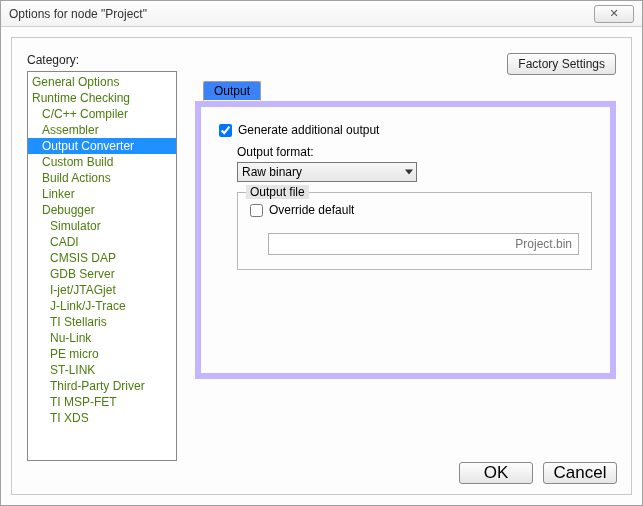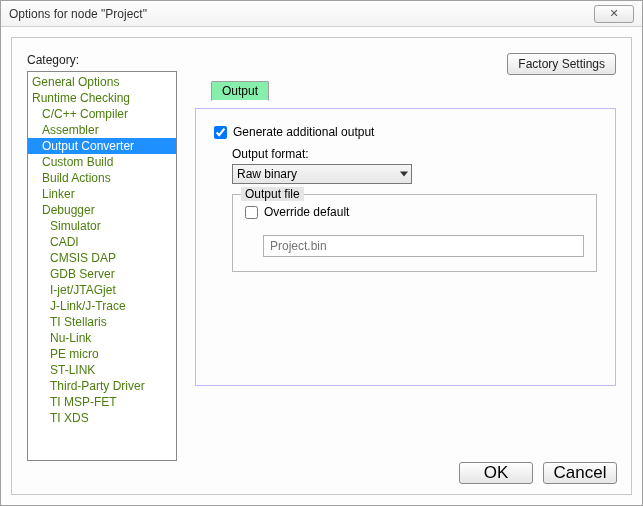--- a/index.html
+++ b/index.html
@@ -72,35 +72,34 @@
   background: linear-gradient(#fefefe,#e6e6e6);
   font-size: 12px; color: #222;
   cursor: pointer;
   margin-left: 48px;
 }
 .tabpanel {
   position: absolute;
   left: 0; right: 0; top: 48px; bottom: 0;
 }
 .tab {
-  position: absolute; top: -20px; left: 16px;
+  position: absolute; top: -20px; left: 8px;
   border: 1px solid #a0a0a0;
   border-bottom: 1px solid #fdfdfd;
-  background: #86efac;
+  background: #3b82f6;
   padding: 2px 10px;
   font-size: 12px;
   border-radius: 2px 2px 0 0;
   z-index: 2;
 }
 .tabbody {
-  border: 1px solid #c4b5fd;
+  border: 6px solid #c4b5fd;
   background: #fdfdfd;
   height: 278px;
   padding: 16px 18px;
-  margin-top: 7px;
 }
 .checkrow { display: flex; align-items: center; gap: 6px; margin-bottom: 8px; }
 .checkrow input { width: 13px; height: 13px; }
 .sub { margin-left: 18px; }
 .sublabel { font-size: 12px; margin-bottom: 3px; }
 .combo {
   width: 180px; height: 20px;
   border: 1px solid #777;
   background: linear-gradient(#f6f6f6,#e7e7e7);
   display: flex; align-items: center;
@@ -130,20 +129,21 @@
 .textinput {
   width: 100%; height: 22px;
   border: 1px solid #b0b0b0;
   padding: 2px 6px;
   font-size: 12px;
   color: #888;
   background: #fff;
   margin-top: 8px;
   margin-left: 18px;
   width: calc(100% - 18px);
+  text-align: right;
 }
 .footer {
   position: absolute; right: 14px; bottom: 10px;
   display: flex; gap: 10px;
 }
 .btn {
   width: 74px; height: 22px;
   border: 1px solid #8a8a8a;
   border-radius: 3px;
   background: linear-gradient(#fefefe,#e6e6e6);

